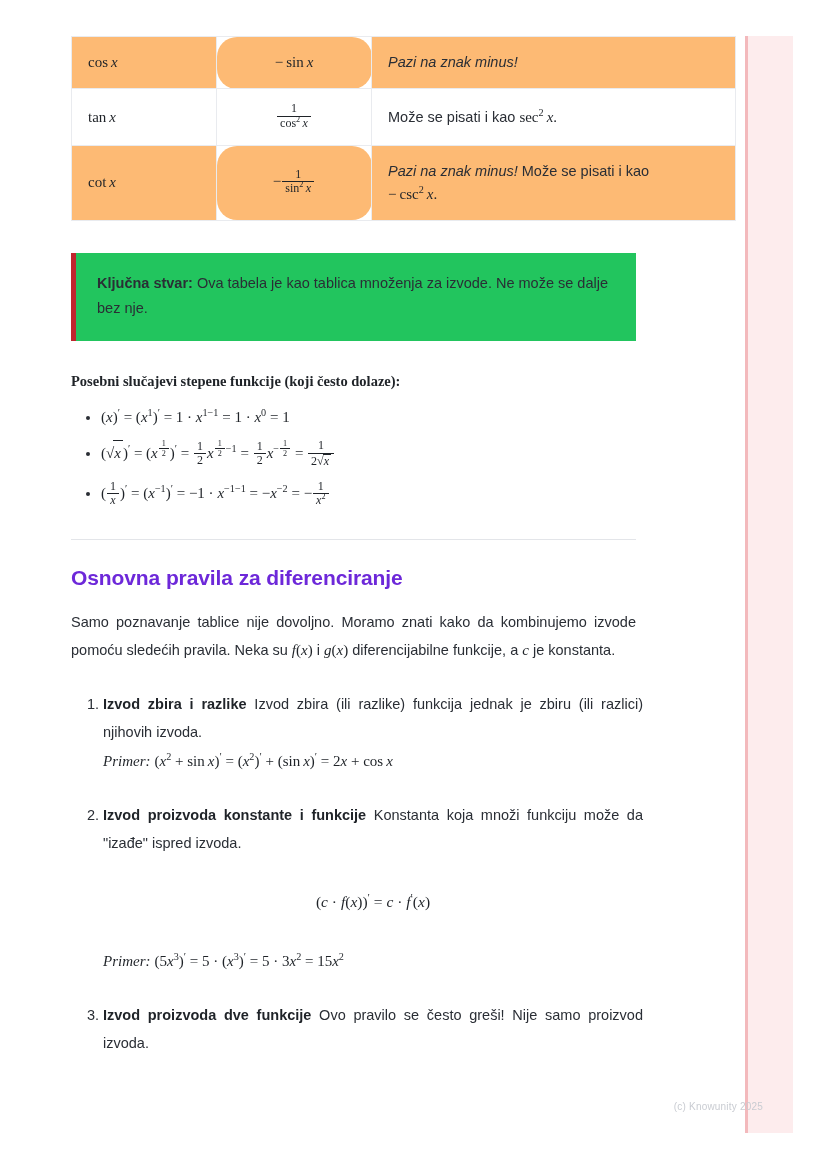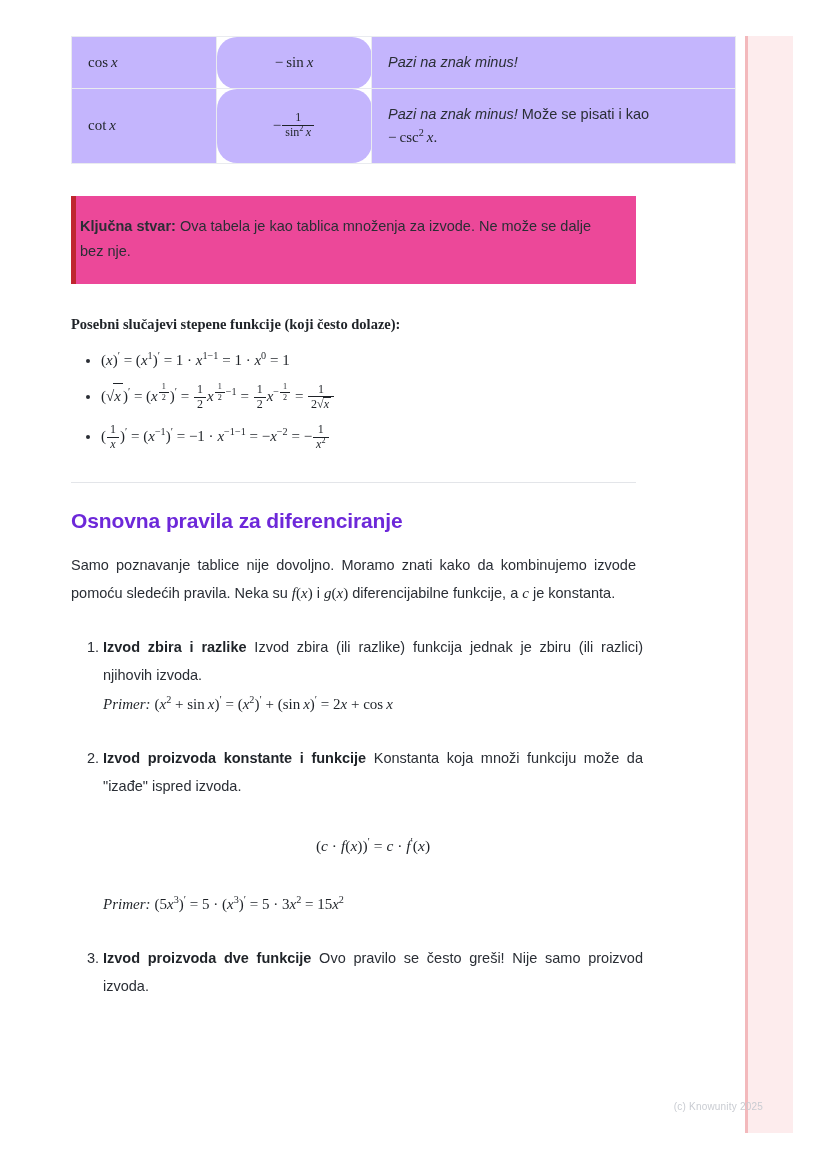--- a/index.html
+++ b/index.html
@@ -89,41 +89,41 @@
     border: 1px solid #e6e8ec;
     table-layout: fixed;
   }
   table.deriv-table td {
     border: 1px solid #e9ebef;
     vertical-align: middle;
     padding: 14px 16px;
     font-size: 14.5px;
     line-height: 1.55;
   }
-  table.deriv-table tr.shade td { background: #c4b5fd; }
+  table.deriv-table tr.shade td { background: #fdba74; }
   table.deriv-table tr.plain td { background: #ffffff; }
   td.c1 { width: 112px; }
   td.c2 { width: 122px; }
   td.c3 { width: 331px; }
   .cell-center { text-align: center; border-radius: 20px; }
   .note-i { font-style: italic; }
   .note-txt {
     font-family: "Liberation Sans", sans-serif;
     font-size: 14.5px;
     color: #2a2e35;
   }
 
   
   .callout {
     margin-top: 32px;
     width: 565px;
     box-sizing: border-box;
-    background: #ec4899;
+    background: #22c55e;
     border-left: 5px solid #bf262e;
-    padding: 18px 22px 20px 4px;
+    padding: 18px 22px 20px 21px;
     font-size: 14.5px;
     line-height: 1.72;
     color: #2a2e35;
   }
   .callout b { font-weight: bold; }
 
   
   .sub-head {
     margin-top: 32px;
     font-size: 14.5px;
@@ -227,20 +227,31 @@
           <span class="math"><span class="op">cos</span> <i>x</i></span>
         </td>
         <td class="c2 cell-center">
           <span class="math">− <span class="op">sin</span> <i>x</i></span>
         </td>
         <td class="c3">
           <span class="note-txt note-i">Pazi na znak minus!</span>
         </td>
       </tr>
 
+      <tr class="plain">
+        <td class="c1">
+          <span class="math"><span class="op">tan</span> <i>x</i></span>
+        </td>
+        <td class="c2 cell-center">
+          <span class="math"><span class="frac"><span class="num">1</span><span class="den"><span class="op">cos</span><sup class="m">2</sup> <i>x</i></span></span></span>
+        </td>
+        <td class="c3">
+          <span class="note-txt">Može se pisati i kao </span><span class="math"><span class="op">sec</span><sup class="m">2</sup> <i>x</i>.</span>
+        </td>
+      </tr>
 
       <tr class="shade">
         <td class="c1">
           <span class="math"><span class="op">cot</span> <i>x</i></span>
         </td>
         <td class="c2 cell-center">
           <span class="math">−<span class="frac"><span class="num">1</span><span class="den"><span class="op">sin</span><sup class="m">2</sup> <i>x</i></span></span></span>
         </td>
         <td class="c3">
           <span class="note-txt note-i">Pazi na znak minus!</span><span class="note-txt"> Može se pisati i kao</span><br>

